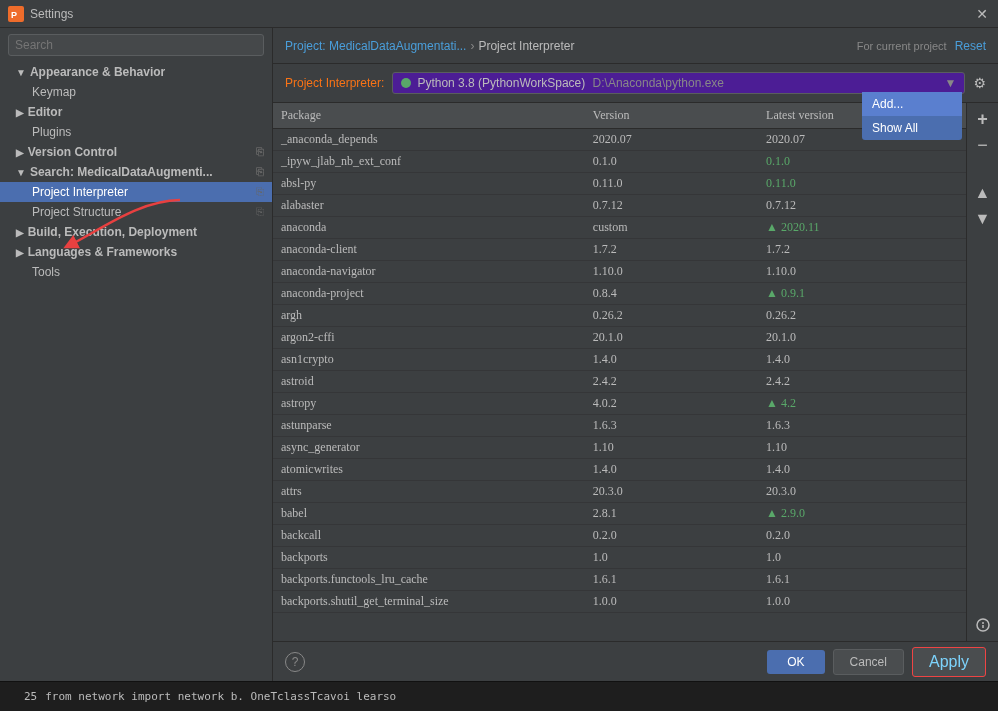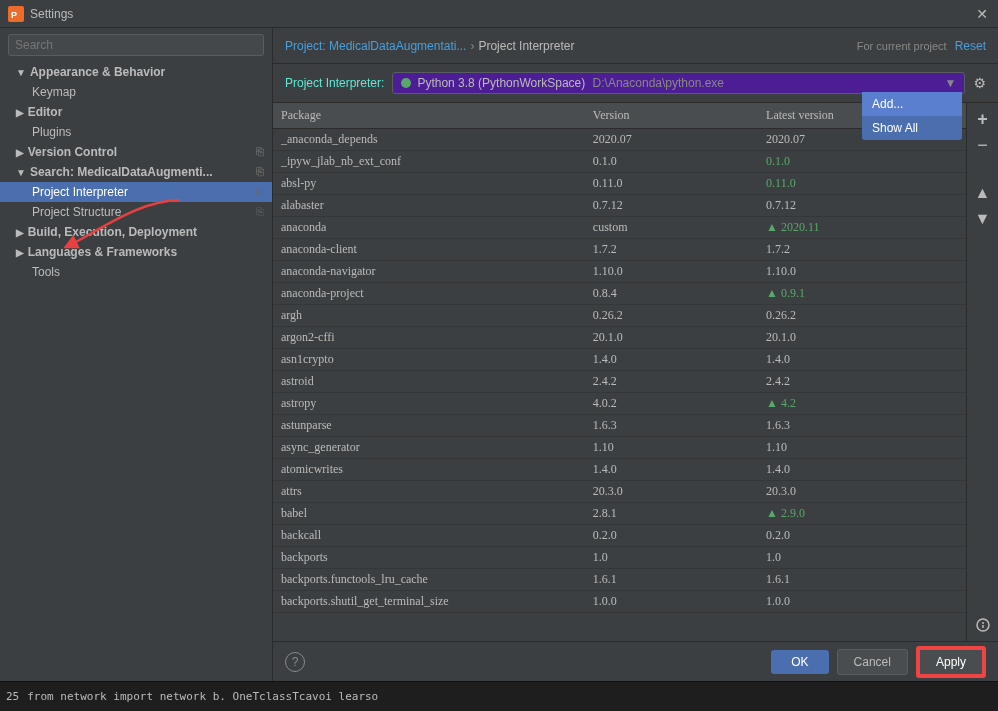--- a/index.html
+++ b/index.html
@@ -29,21 +29,21 @@
     .breadcrumb { display: flex; align-items: center; color: #bbb; font-size: 12px; gap: 4px; }
     .breadcrumb-link { color: #4a9eda; cursor: pointer; }
     .breadcrumb-sep { color: #888; }
     .breadcrumb-current { color: #bbb; }
     .breadcrumb-right { display: flex; align-items: center; gap: 8px; }
     .for-current { color: #888; font-size: 11px; cursor: pointer; }
     .reset-btn { color: #4a9eda; cursor: pointer; font-size: 12px; background: none; border: none; }
 
     
     .interpreter-row { display: flex; align-items: center; padding: 8px 12px; border-bottom: 1px solid #2b2b2b; gap: 8px; }
-    .interpreter-label { color: #5eead4; font-size: 12px; white-space: nowrap; }
+    .interpreter-label { color: #f97316; font-size: 12px; white-space: nowrap; }
     .interpreter-select { flex: 1; background: #4c1d95; border: 1px solid #5a5d5f; border-radius: 3px; color: #bbb; padding: 3px 8px; font-size: 12px; display: flex; align-items: center; cursor: pointer; }
     .interpreter-select .green-dot { width: 10px; height: 10px; background: #59a869; border-radius: 50%; margin-right: 6px; flex-shrink: 0; }
     .interpreter-select .select-text { flex: 1; color: #bbb; font-size: 12px; }
     .interpreter-select .dropdown-arrow { color: #888; }
     .interpreter-gear { background: none; border: none; cursor: pointer; color: #bbb; font-size: 14px; }
 
     
     .packages-panel { flex: 1; display: flex; overflow: hidden; position: relative; }
     .packages-table-wrapper { flex: 1; overflow-y: auto; overflow-x: hidden; }
 
@@ -60,24 +60,24 @@
     .right-toolbar { width: 32px; background: #3c3f41; border-left: 1px solid #2b2b2b; display: flex; flex-direction: column; align-items: center; padding: 4px 0; gap: 2px; }
     .toolbar-btn { width: 24px; height: 24px; background: none; border: none; cursor: pointer; color: #bbb; font-size: 16px; display: flex; align-items: center; justify-content: center; border-radius: 3px; }
 
     
     .bottom-bar { height: 40px; background: #3c3f41; border-top: 1px solid #2b2b2b; display: flex; align-items: center; justify-content: space-between; padding: 0 12px; }
     .bottom-left { display: flex; align-items: center; }
     .help-btn { width: 20px; height: 20px; border-radius: 50%; border: 1px solid #888; background: none; cursor: pointer; color: #888; font-size: 12px; display: flex; align-items: center; justify-content: center; }
     .bottom-right { display: flex; align-items: center; gap: 8px; }
     .ok-btn { background: #4b6eaf; color: #fff; border: none; border-radius: 3px; padding: 5px 20px; cursor: pointer; font-size: 12px; }
     .cancel-btn { background: #4a4d4f; color: #bbb; border: 1px solid #5a5d5f; border-radius: 3px; padding: 5px 16px; cursor: pointer; font-size: 12px; }
-    .apply-btn { background: #4a4d4f; color: #ffffff; border: 4px solid #ef4444; border-radius: 3px; padding: 5px 16px; cursor: pointer; font-size: 12px; }
-
-    
-    .terminal-strip { height: 30px; background: #1e1e1e; display: flex; align-items: center; padding: 0 6px; color: #bbb; font-size: 11px; font-family: monospace; border-top: 1px solid #111; }
+    .apply-btn { background: #4a4d4f; color: #7dd3fc; border: 1px solid #ef4444; border-radius: 3px; padding: 5px 16px; cursor: pointer; font-size: 16px; }
+
+    
+    .terminal-strip { height: 30px; background: #1e1e1e; display: flex; align-items: center; padding: 0 24px; color: #bbb; font-size: 11px; font-family: monospace; border-top: 1px solid #111; }
     .dropdown-menu-item { padding: 6px 12px; color: #fff; cursor: pointer; font-size: 12px; white-space: nowrap; }
 
     
     .right-panel-relative { flex: 1; display: flex; flex-direction: column; position: relative; overflow: hidden; }
   </style>
 </head>
 <body>
 
 <div class="window">
 

